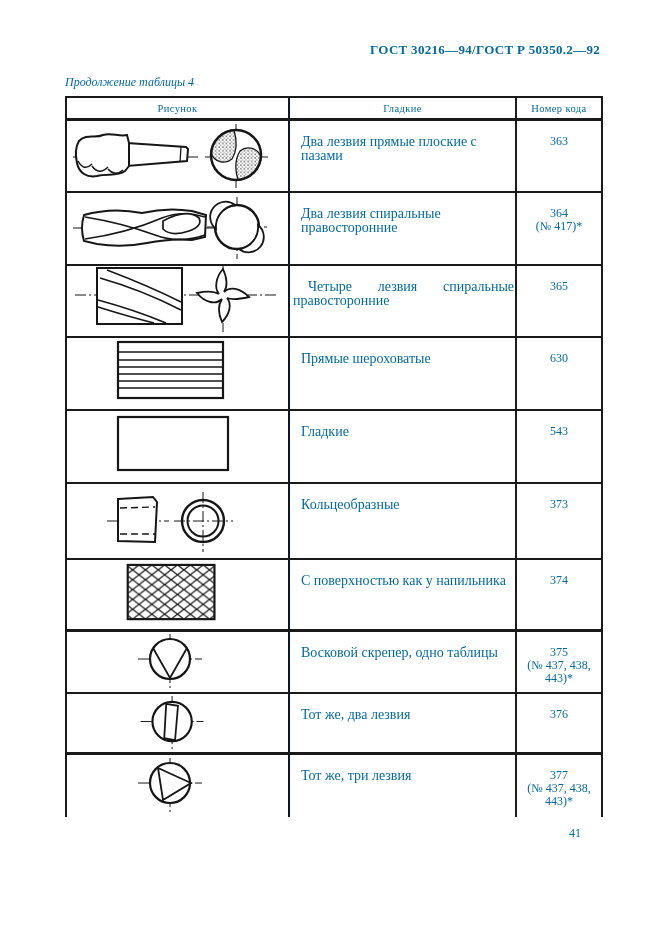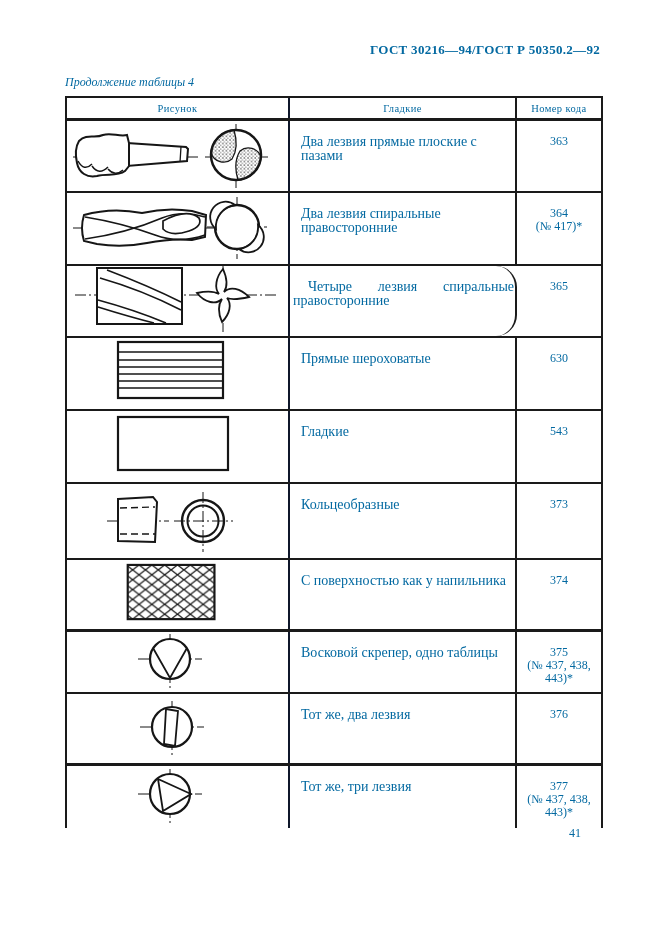--- a/index.html
+++ b/index.html
@@ -25,21 +25,21 @@
   .row.last { border-bottom:none; }
   .c1 { width:223px; border-right:2px solid #0f172a; box-sizing:border-box; position:relative; }
   .c2 { width:227px; border-right:2px solid #1a1a1a; box-sizing:border-box; }
   .c3 { width:84px; box-sizing:border-box; }
   .hrow { height:23px; border-bottom:3px solid #1a1a1a; }
   .hcell {
     display:flex; align-items:center; justify-content:center;
     font-size:10.5px; letter-spacing:0.4px;
   }
   .desc { font-size:14px; line-height:13.5px; padding:14px 4px 0 11px; }
-  .desc.just { text-align:justify; padding-left:3px; padding-right:1px; text-indent:15px;border-radius:21px; }
+  .desc.just { text-align:justify; padding-left:3px; padding-right:1px; text-indent:15px; }
   .code { font-size:12px; line-height:13px; padding-top:14px; text-align:center; white-space:pre-line; }
   .figcell svg { position:absolute; left:0; top:0; width:100%; height:100%; display:block; }
   .pagenum { position:absolute; left:569px; top:826px; font-size:12px; }
   
 </style>
 </head>
 <body>
 
 <div class="page">
 
@@ -184,21 +184,21 @@
           <circle cx="103" cy="27" r="20" fill="#fff" stroke="#161616" stroke-width="2.2"></circle>
           <path d="M86,16 L103,46 L120,16" fill="none" stroke="#161616" stroke-width="1.8"></path>
         </svg>
       </div>
       <div class="c2 desc">Восковой скрепер, одно таблицы</div>
       <div class="c3 code">375
 (№ 437, 438,
 443)*</div>
     </div>
 
-    <div class="row thick" style="height:72px">
+    <div class="row thick" style="height:61px">
       <div class="c1 figcell">
         <svg viewBox="0 0 221 59">
           <line x1="105" y1="2" x2="105" y2="57" stroke="#161616" stroke-width="1" stroke-dasharray="11 3 2 3"></line>
           <line x1="73" y1="28" x2="137" y2="28" stroke="#161616" stroke-width="1" stroke-dasharray="11 3 2 3"></line>
           <circle cx="105" cy="28" r="20" fill="#fff" stroke="#161616" stroke-width="2.2"></circle>
           <path d="M99,10 L111,12 L108,47 L97,45 Z" fill="none" stroke="#161616" stroke-width="1.8"></path>
         </svg>
       </div>
       <div class="c2 desc">Тот же, два лезвия</div>
       <div class="c3 code">376</div>

